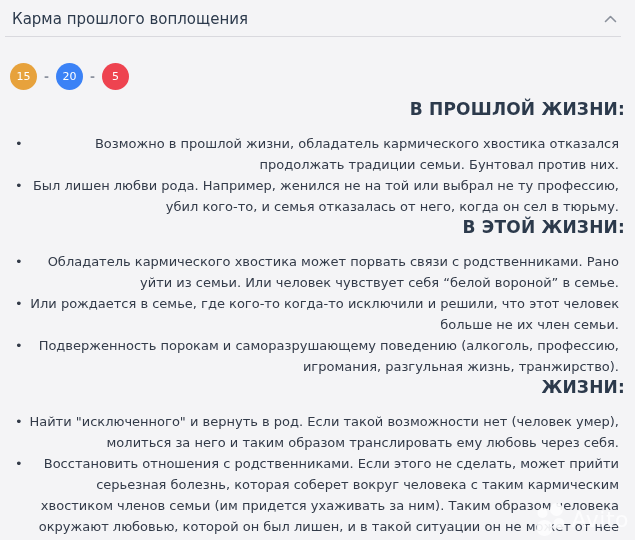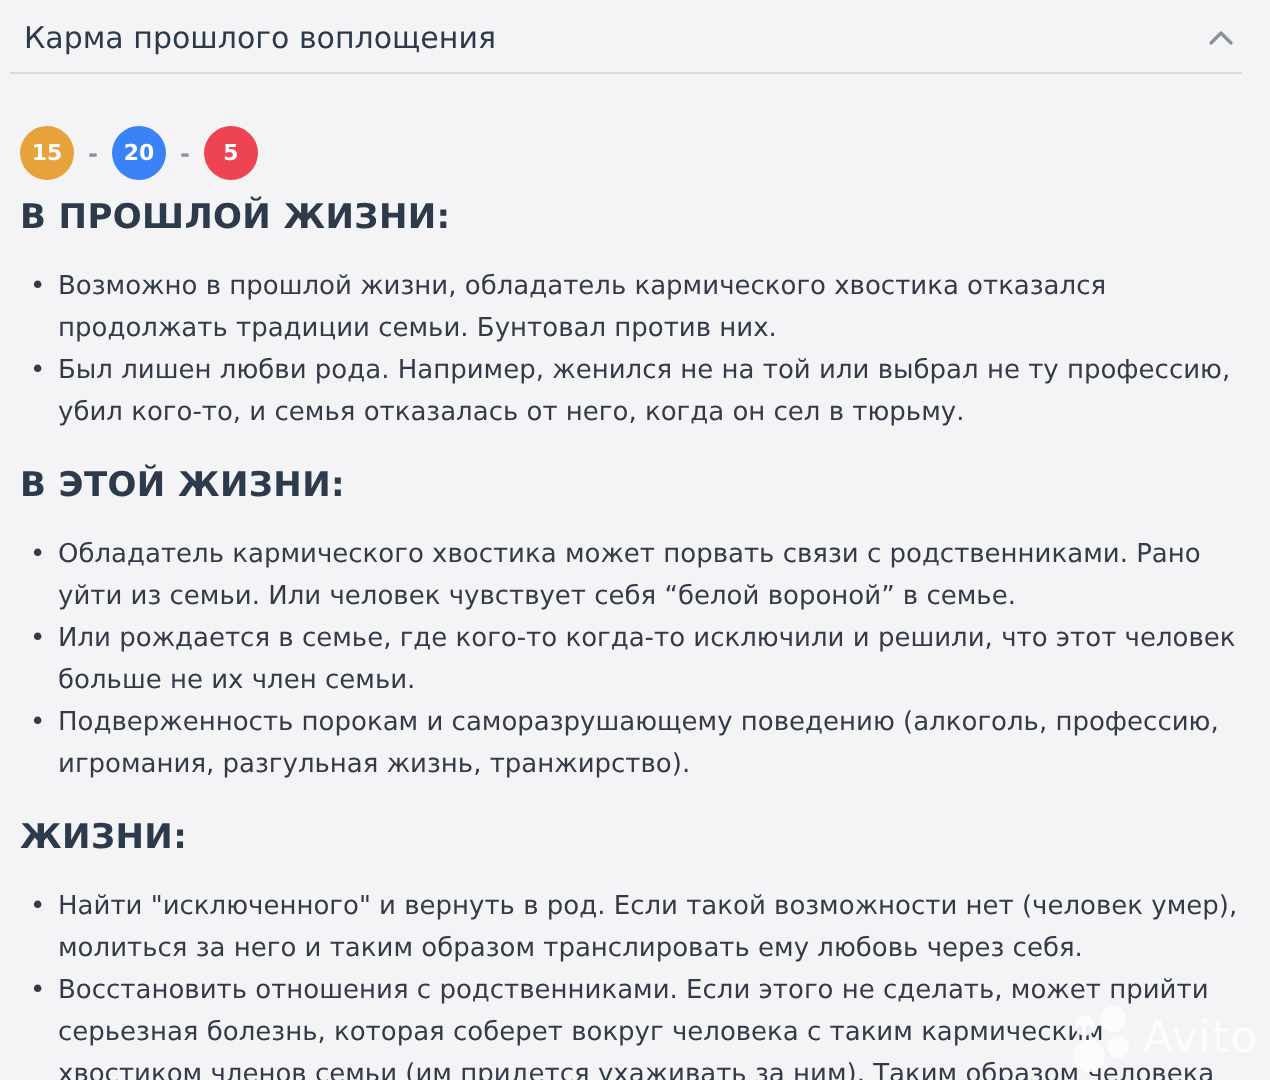--- a/index.html
+++ b/index.html
@@ -12,20 +12,21 @@
     background: #f4f4f6;
     font-family: "DejaVu Sans", "Liberation Sans", sans-serif;
     color: #333b49;
     overflow: hidden;
   }
   .panel {
     position: relative;
     width: 635px;
     height: 540px;
     box-sizing: border-box;
+    text-align: right;
   }
   .panel-header {
     display: flex;
     justify-content: space-between;
     align-items: center;
     padding: 10px 16px 8px 12px;
     cursor: pointer;
   }
   .panel-title {
     font-size: 15px;
@@ -47,37 +48,37 @@
     align-items: center;
     gap: 7px;
     margin: 26px 0 0 10px;
   }
   .badge {
     width: 27px;
     height: 27px;
     border-radius: 50%;
     color: #ffffff;
     font-size: 11px;
-    font-weight: 700;
+    font-weight: 400;
     display: flex;
     align-items: center;
     justify-content: center;
     box-sizing: border-box;
   }
   .dash {
     color: #8d93a0;
     font-size: 12px;
     font-weight: 700;
     line-height: 1;
   }
   .content {
     padding: 0 10px 0 10px;
   }
   .section {
-    margin-top: 16px;
+    margin-top: 0;
   }
   .section:first-child {
     margin-top: 9px;
   }
   .section-heading {
     font-size: 17px;
     font-weight: 700;
     margin: 0;
     color: #2c3a4c;
     letter-spacing: 0.2px;

